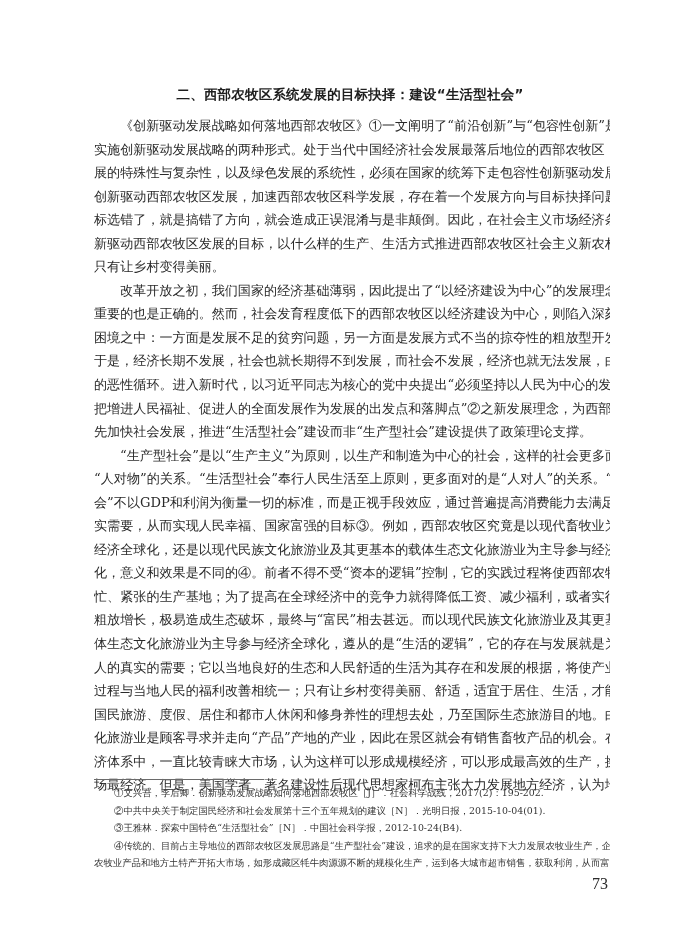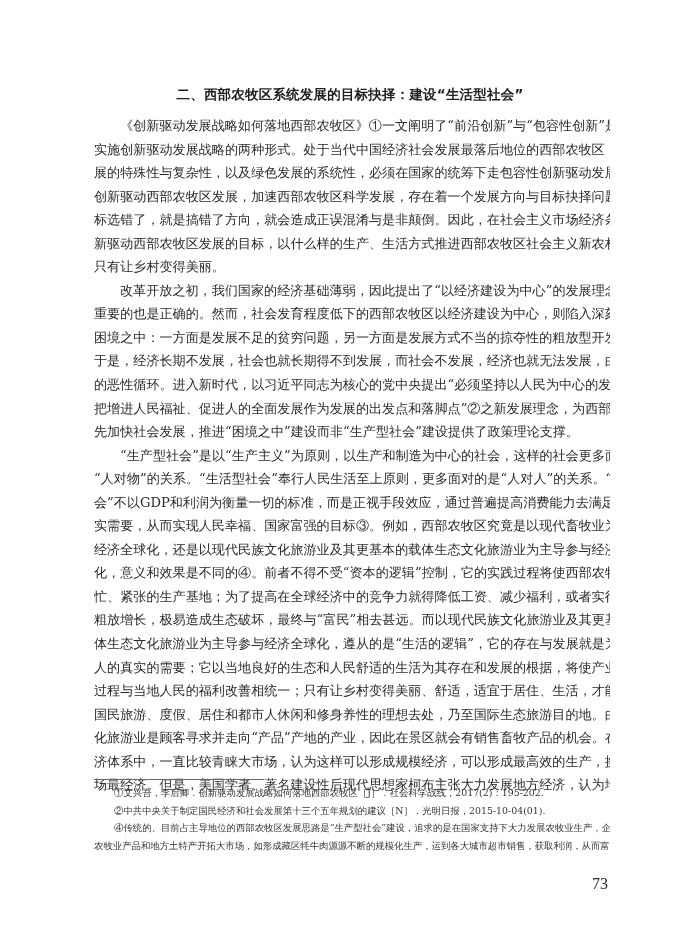--- a/index.html
+++ b/index.html
@@ -39,21 +39,21 @@
     <div class="line">创新驱动西部农牧区发展，加速西部农牧区科学发展，存在着一个发展方向与目标抉择问题，如果目</div>
     <div class="line">标选错了，就是搞错了方向，就会造成正误混淆与是非颠倒。因此，在社会主义市场经济条件下，创</div>
     <div class="line">新驱动西部农牧区发展的目标，以什么样的生产、生活方式推进西部农牧区社会主义新农村建设，是</div>
     <div class="line last">只有让乡村变得美丽。</div>
     <div class="line indent">改革开放之初，我们国家的经济基础薄弱，因此提出了“以经济建设为中心”的发展理念，这既是</div>
     <div class="line">重要的也是正确的。然而，社会发育程度低下的西部农牧区以经济建设为中心，则陷入深刻的发展</div>
     <div class="line">困境之中：一方面是发展不足的贫穷问题，另一方面是发展方式不当的掠夺性的粗放型开发问题。</div>
     <div class="line">于是，经济长期不发展，社会也就长期得不到发展，而社会不发展，经济也就无法发展，由此陷入贫困</div>
     <div class="line">的恶性循环。进入新时代，以习近平同志为核心的党中央提出“必须坚持以人民为中心的发展思想，</div>
     <div class="line">把增进人民福祉、促进人的全面发展作为发展的出发点和落脚点”②之新发展理念，为西部农牧区优</div>
-    <div class="line last">先加快社会发展，推进“困境之中”建设而非“生产型社会”建设提供了政策理论支撑。</div>
+    <div class="line last">先加快社会发展，推进“生活型社会”建设而非“生产型社会”建设提供了政策理论支撑。</div>
     <div class="line indent">“生产型社会”是以“生产主义”为原则，以生产和制造为中心的社会，这样的社会更多面对的是</div>
     <div class="line">“人对物”的关系。“生活型社会”奉行人民生活至上原则，更多面对的是“人对人”的关系。“生活型社</div>
     <div class="line">会”不以GDP和利润为衡量一切的标准，而是正视手段效应，通过普遍提高消费能力去满足人们的真</div>
     <div class="line">实需要，从而实现人民幸福、国家富强的目标③。例如，西部农牧区究竟是以现代畜牧业为主导参与</div>
     <div class="line">经济全球化，还是以现代民族文化旅游业及其更基本的载体生态文化旅游业为主导参与经济全球</div>
     <div class="line">化，意义和效果是不同的④。前者不得不受“资本的逻辑”控制，它的实践过程将使西部农牧区成为繁</div>
     <div class="line">忙、紧张的生产基地；为了提高在全球经济中的竞争力就得降低工资、减少福利，或者实行数量型的</div>
     <div class="line">粗放增长，极易造成生态破坏，最终与“富民”相去甚远。而以现代民族文化旅游业及其更基本的载</div>
     <div class="line">体生态文化旅游业为主导参与经济全球化，遵从的是“生活的逻辑”，它的存在与发展就是为了满足</div>
     <div class="line">人的真实的需要；它以当地良好的生态和人民舒适的生活为其存在和发展的根据，将使产业的发展</div>
@@ -62,18 +62,19 @@
     <div class="line">化旅游业是顾客寻求并走向“产品”产地的产业，因此在景区就会有销售畜牧产品的机会。在市场经</div>
     <div class="line">济体系中，一直比较青睐大市场，认为这样可以形成规模经济，可以形成最高效的生产，换言之，大市</div>
     <div class="line">场最经济。但是，美国学者、著名建设性后现代思想家柯布主张大力发展地方经济，认为地方化生产</div>
   </div>
 
   <div class="rule"></div>
 
   <div class="footnotes">
     <div class="fn indent">①文兴吾，李后卿．创新驱动发展战略如何落地西部农牧区［J］．社会科学战线，2017(2)：195-202.</div>
     <div class="fn indent">②中共中央关于制定国民经济和社会发展第十三个五年规划的建议［N］．光明日报，2015-10-04(01).</div>
+    <div class="fn indent">③王雅林．探索中国特色“生活型社会”［N］．中国社会科学报，2012-10-24(B4).</div>
     <div class="fn indent just">④传统的、目前占主导地位的西部农牧区发展思路是“生产型社会”建设，追求的是在国家支持下大力发展农牧业生产，企图以</div>
     <div class="fn">农牧业产品和地方土特产开拓大市场，如形成藏区牦牛肉源源不断的规模化生产，运到各大城市超市销售，获取利润，从而富民。</div>
   </div>
 
   <div class="page-number">73</div>
 </div>
 
 </body></html>

